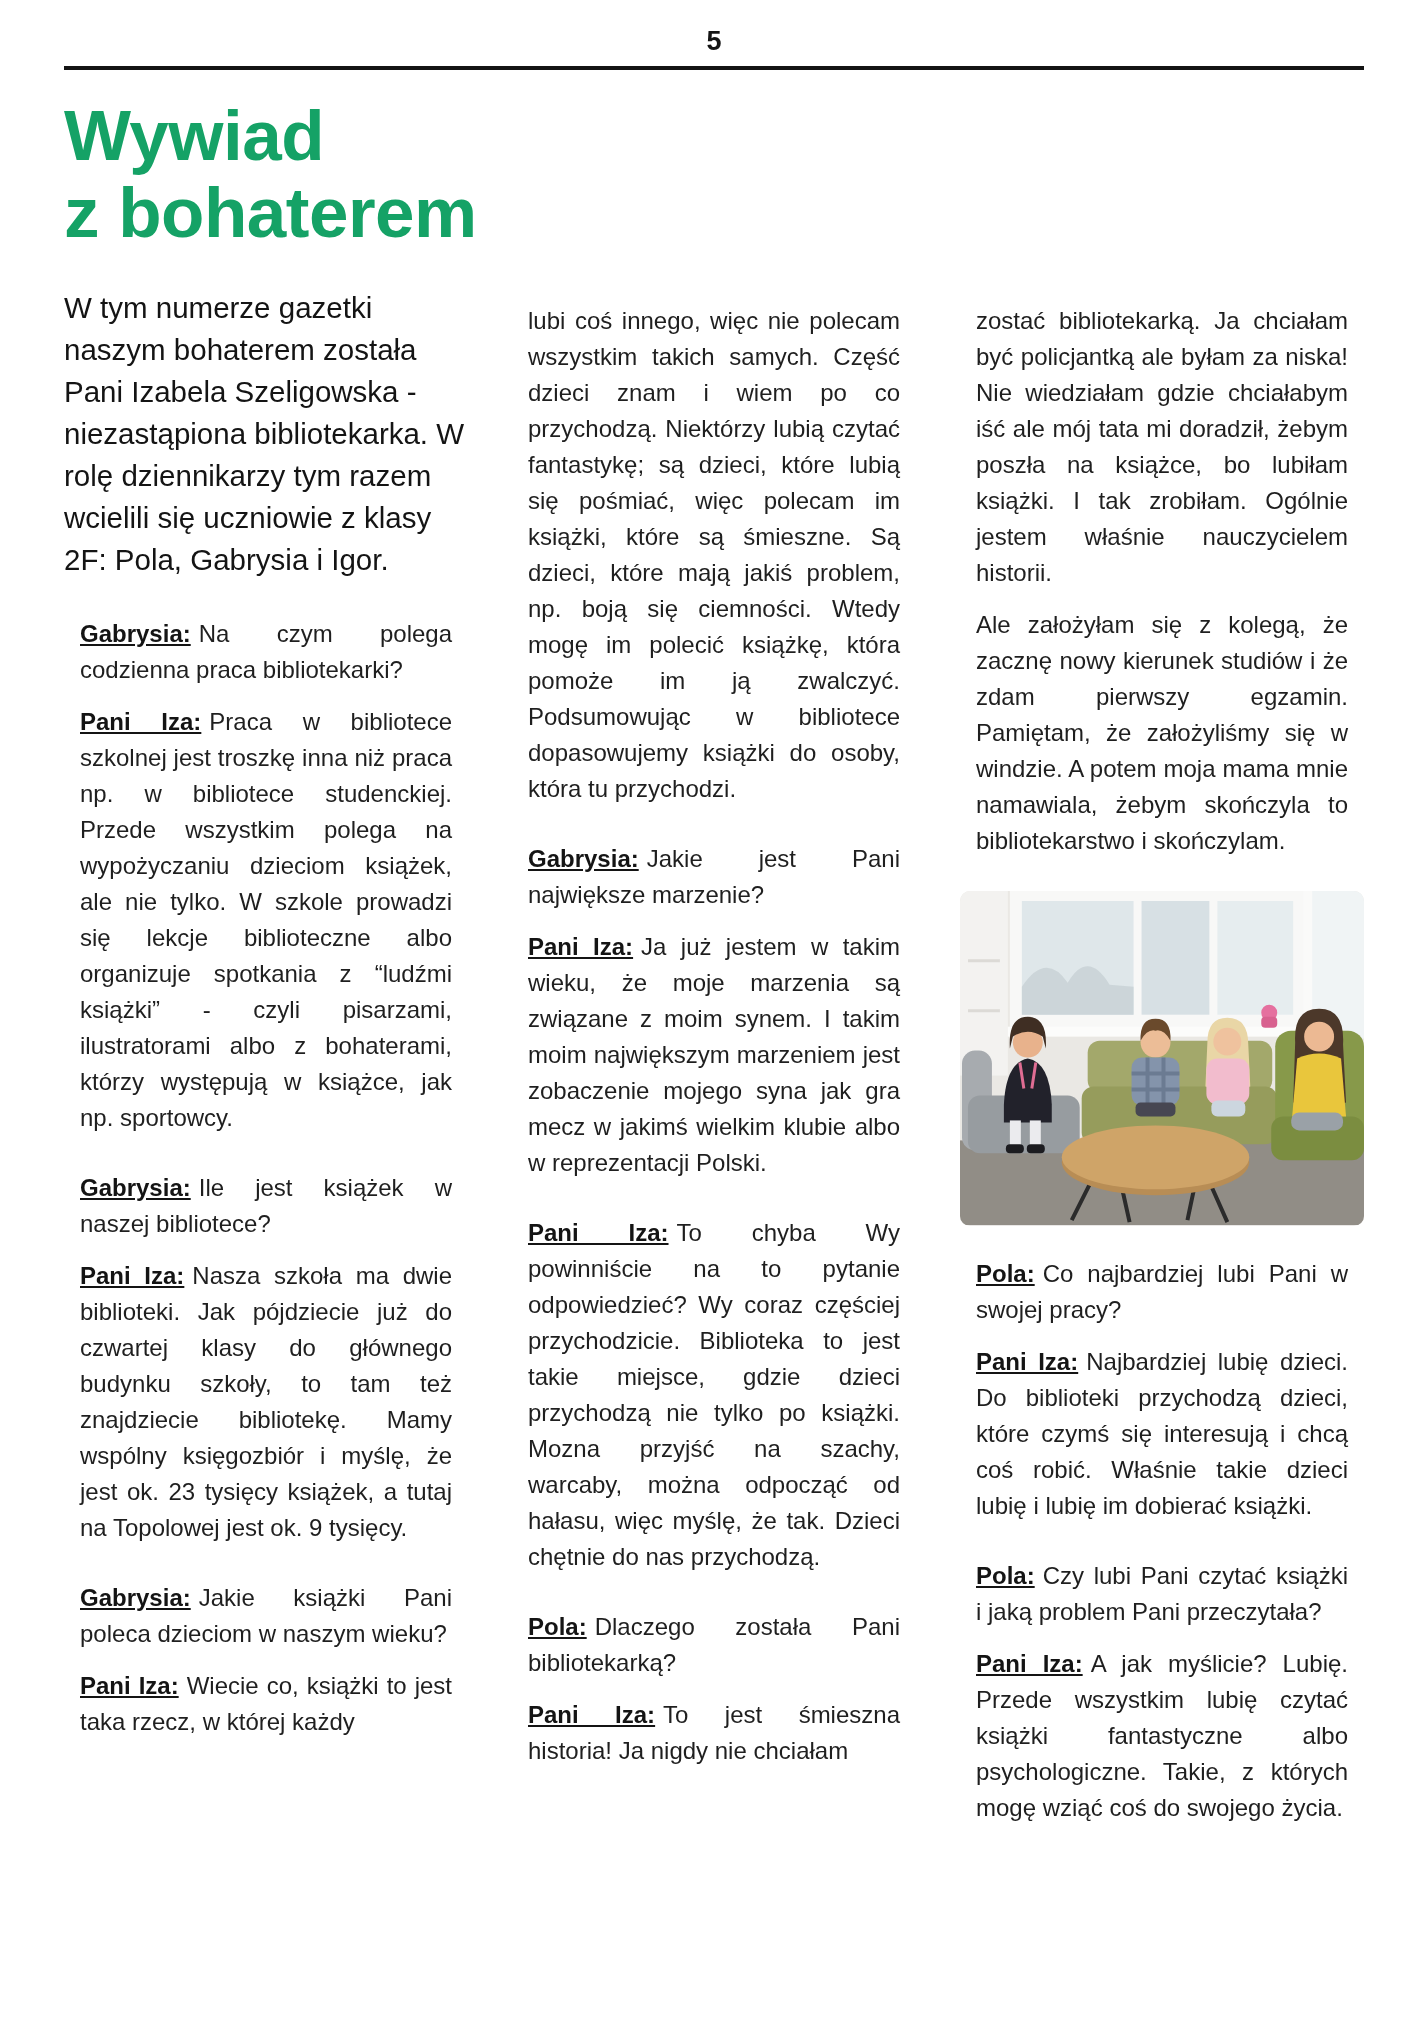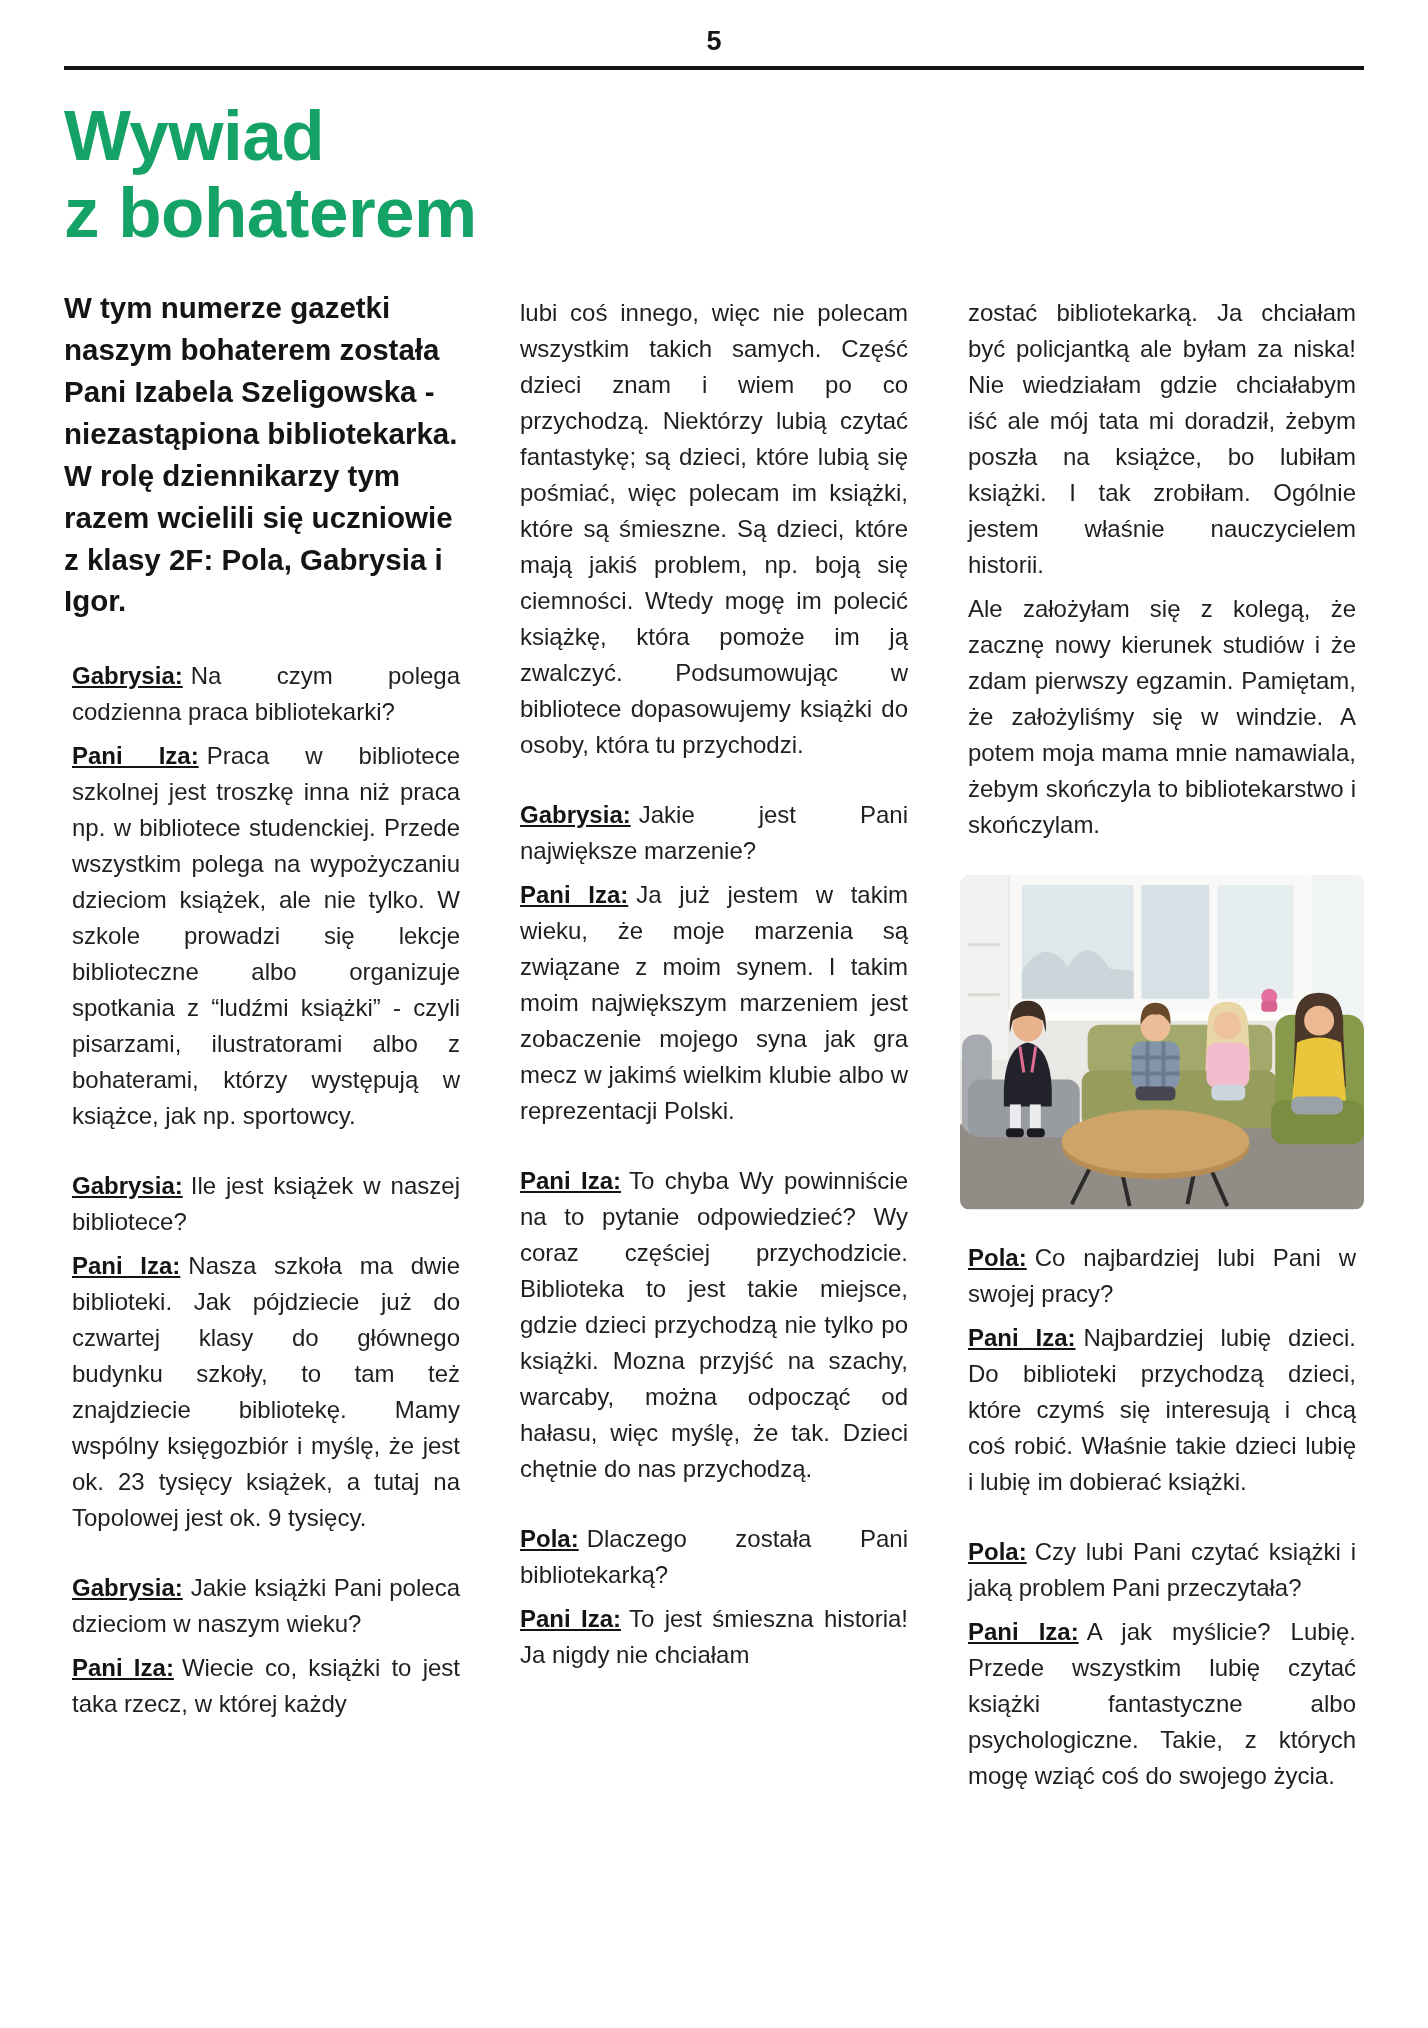--- a/index.html
+++ b/index.html
@@ -12,22 +12,22 @@
     font-family:"Liberation Sans","DejaVu Sans",sans-serif;
     color:#1f1f1f;
     padding:26px 64px 40px;
   }
   .page-number { text-align:center; font-size:27px; font-weight:700; color:#141414; }
   .rule { height:4px; background:#141414; margin-top:9px; }
   .title { margin-top:28px; font-size:71px; line-height:1.08; font-weight:700; color:var(--accent); letter-spacing:-0.5px; }
   .title span { display:block; }
   .columns { display:flex; gap:44px; margin-top:36px; align-items:flex-start; }
   .col { flex:1 1 0; min-width:0; font-size:24px; line-height:1.5; text-align:justify; }
-  .lead { font-size:29.5px; line-height:1.42; font-weight:700; text-align:left; color:#141414; margin:0 0 36px; }
-  .para { margin:8px; }
+  .lead { font-size:29.5px; line-height:1.42; font-weight:400; text-align:left; color:#141414; margin:0 0 36px; }
+  .para { margin:16px; }
   .para.gap-after { margin-bottom:34px; }
   .speaker { font-weight:700; color:#141414; margin-right:8px;text-decoration:underline; }
   .photo { margin:32px 0 30px; }
   .photo svg { display:block; width:100%; height:auto; border-radius:10px; }
 </style>
 </head>
 <body>
 
 <div class="page">
 

